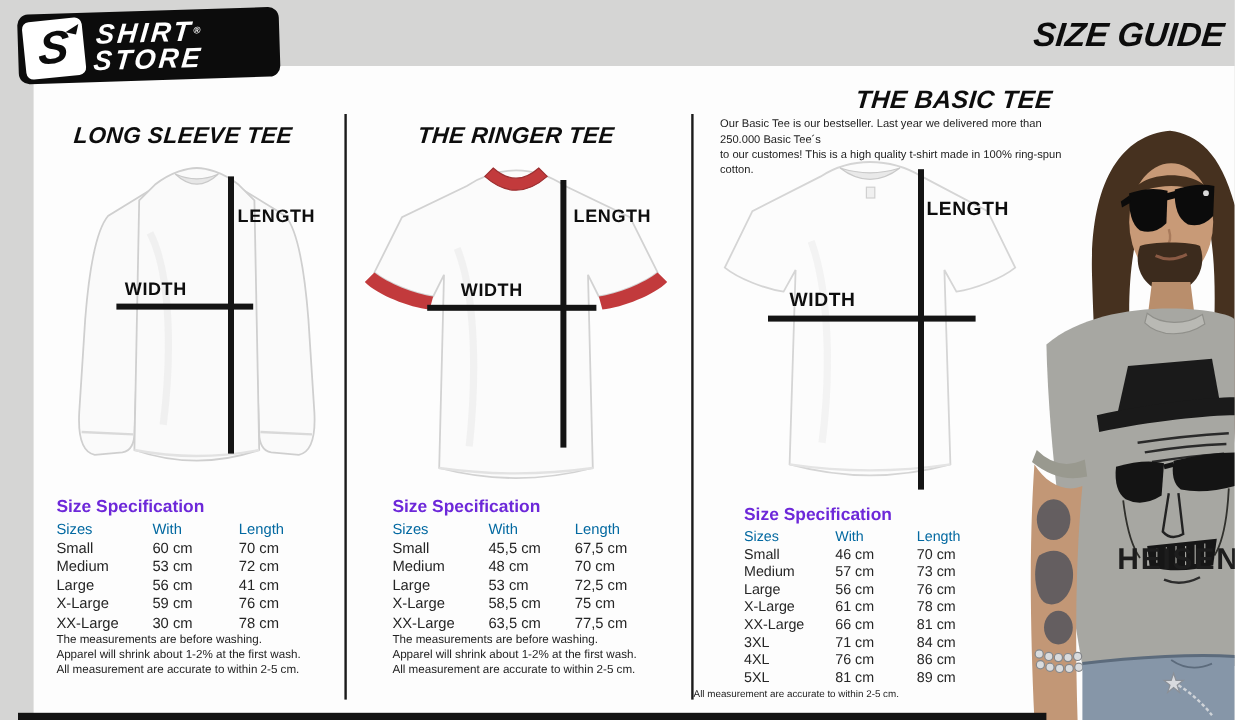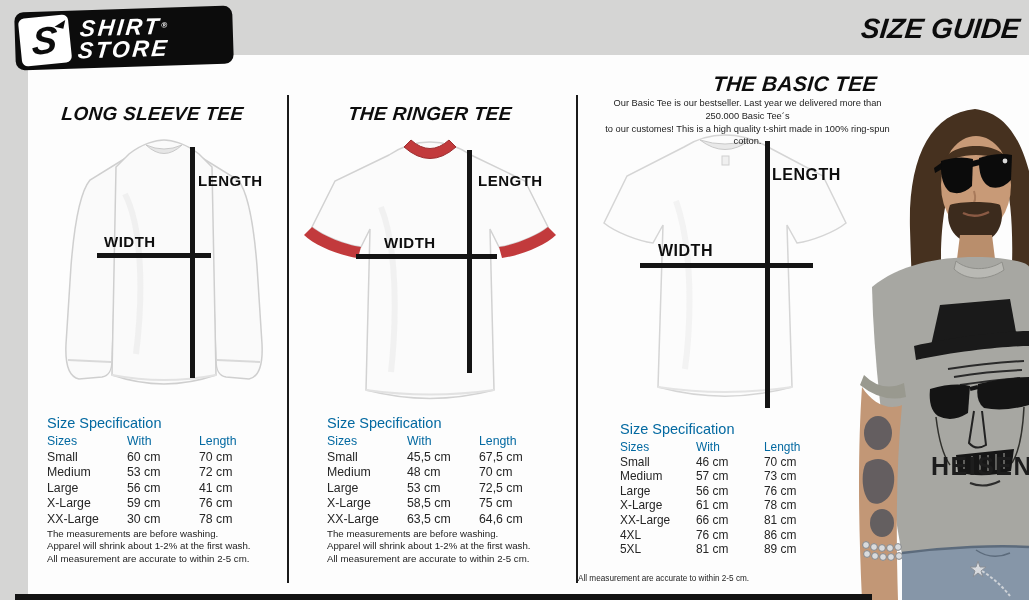--- a/index.html
+++ b/index.html
@@ -19,30 +19,30 @@
              letter-spacing:2.5px;margin-left:9px;transform:skewX(-7deg);white-space:nowrap}
   .logo-text .reg{font-size:8px;vertical-align:top;letter-spacing:0}
   .page-title{position:absolute;left:845px;top:13px;width:175px;text-align:right;
               font-style:italic;font-weight:bold;font-size:28px;letter-spacing:0;
               color:#0c0c0c;transform:skewX(-6deg);z-index:5}
 
   
   .divider{position:absolute;top:95px;width:2px;height:488px;background:#1b1b1b;z-index:4}
   .col-heading{position:absolute;font-style:italic;font-weight:bold;font-size:19px;color:#0d0d0d;
                text-align:center;transform:skewX(-5deg);letter-spacing:.3px;z-index:4}
-  .desc{position:absolute;font-size:9.3px;line-height:12.8px;color:#232323;text-align:center;z-index:4}
+  .desc{position:absolute;font-size:9.3px;line-height:12.8px;color:#232323;z-index:4}
 
   .shirt{position:absolute;z-index:1}
   .vline{position:absolute;width:5px;background:#141414;z-index:2}
   .hline{position:absolute;height:5px;background:#141414;z-index:2}
   .dim-label{position:absolute;font-weight:bold;font-size:15px;letter-spacing:.5px;color:#0e0e0e;z-index:3}
 
   
   .spec{position:absolute;width:240px;z-index:3}
-  .spec-title{font-weight:normal;font-size:14.5px;color:#0369a1;margin-bottom:3px}
+  .spec-title{font-weight:bold;font-size:14.5px;color:#6d28d9;margin-bottom:3px}
   .thead,.trow{display:grid;grid-template-columns:80px 72px auto;font-size:12.3px;line-height:15.6px;color:#262626}
   .thead{color:#0369a1}
   .spec3 .thead,.spec3 .trow{grid-template-columns:76px 68px auto;font-size:11.9px;line-height:14.6px}
   .notes{position:absolute;font-size:9.7px;line-height:12.3px;color:#232323;z-index:3}
   .notes3{font-size:8.2px;line-height:13px;width:300px}
 
   .model-wrap{position:absolute;left:858px;top:55px;width:171px;height:545px;z-index:2}
   .heisenberg-text{position:absolute;left:931px;top:452px;font-weight:bold;font-size:25px;
                    letter-spacing:1.5px;color:#1d1d1d;z-index:3;white-space:nowrap}
   .bottom-bar{position:absolute;left:15px;top:594px;width:857px;height:6px;background:#131313;z-index:6}
@@ -168,21 +168,21 @@
           <span>72,5 cm</span>
         </div>
         <div class="trow">
           <span>X-Large</span>
           <span>58,5 cm</span>
           <span>75 cm</span>
         </div>
         <div class="trow">
           <span>XX-Large</span>
           <span>63,5 cm</span>
-          <span>64,6 cm</span>
+          <span>77,5 cm</span>
         </div>
       </div>
   </div>
   <div class="notes" style="left:327px;top:528px">
     <div>The measurements are before washing.</div>
     <div>Apparel will shrink about 1-2% at the first wash.</div>
     <div>All measurement are accurate to within 2-5 cm.</div>
   </div>
 
   <div class="col-heading" style="left:695px;top:72px;width:200px;font-size:21px">THE BASIC TEE</div>
@@ -229,20 +229,25 @@
         </div>
         <div class="trow">
           <span>X-Large</span>
           <span>61 cm</span>
           <span>78 cm</span>
         </div>
         <div class="trow">
           <span>XX-Large</span>
           <span>66 cm</span>
           <span>81 cm</span>
+        </div>
+        <div class="trow">
+          <span>3XL</span>
+          <span>71 cm</span>
+          <span>84 cm</span>
         </div>
         <div class="trow">
           <span>4XL</span>
           <span>76 cm</span>
           <span>86 cm</span>
         </div>
         <div class="trow">
           <span>5XL</span>
           <span>81 cm</span>
           <span>89 cm</span>

